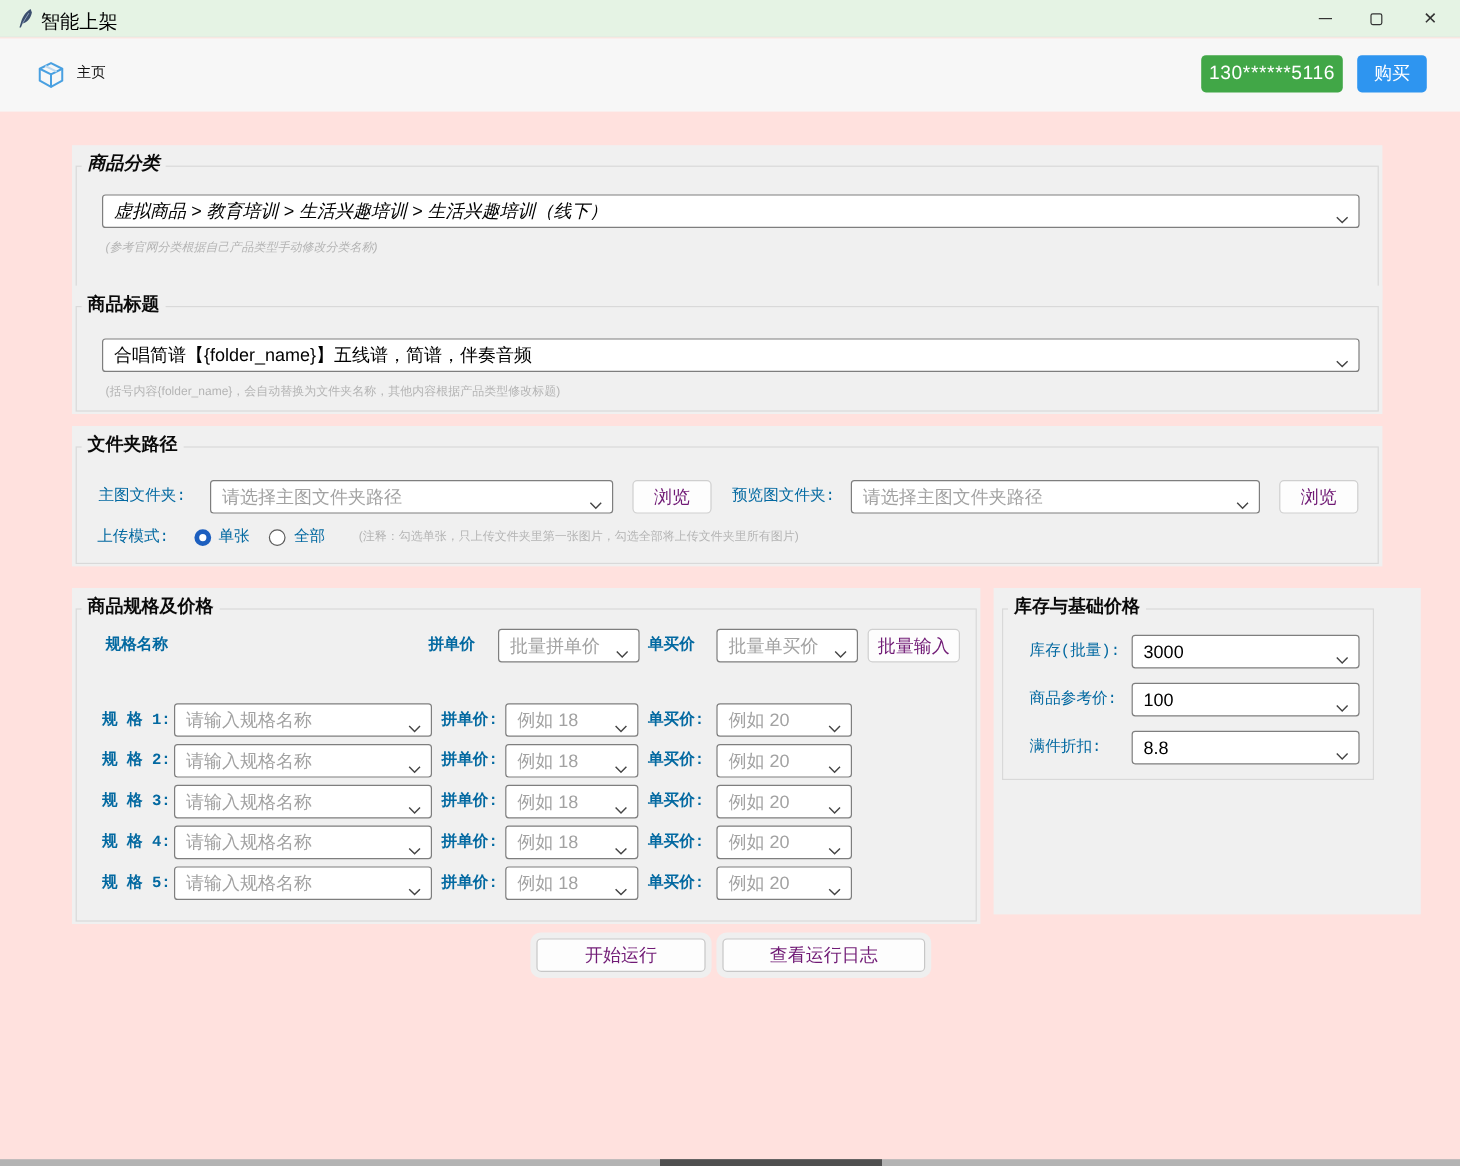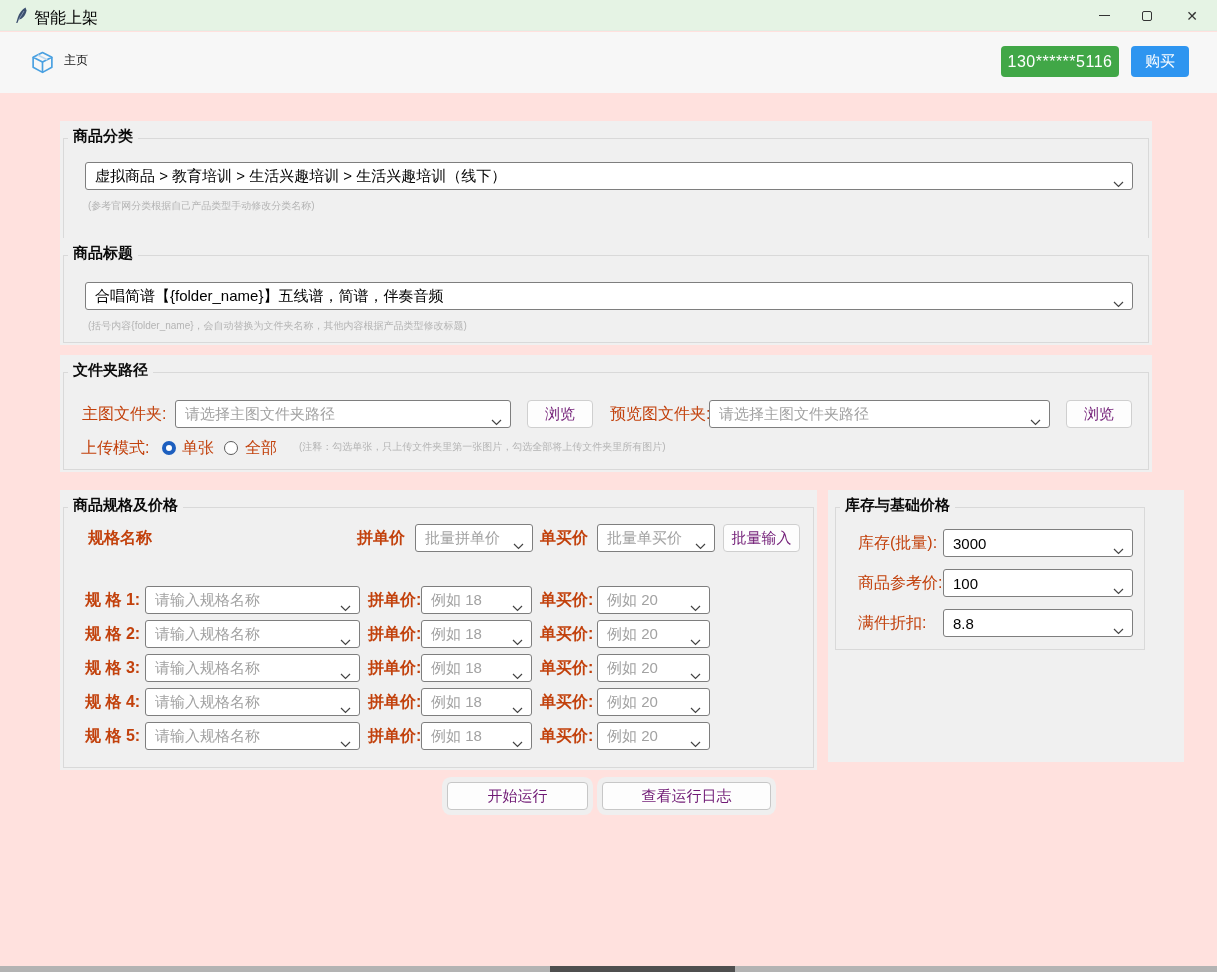--- a/index.html
+++ b/index.html
@@ -29,21 +29,21 @@
   .glegend { position:absolute; top:6px; left:8px; z-index:2; background:#f0f0f0; padding:0 5px; font-weight:bold; font-size:15px; color:#0a0a0a; white-space:nowrap; }
   .panel { position:absolute; background:#f0f0f0; }
 
   
   .combo { position:absolute; height:28px; background:#fff; border:1px solid #7e7e7e; border-radius:3px; display:flex; align-items:center; padding:0 24px 0 9px; font-size:15px; color:#000; cursor:default; }
   .combo .val { white-space:nowrap; overflow:hidden; }
   .combo.ph .val { color:#a2a2a2; }
   .combo .chev { position:absolute; right:8px; top:11px; }
   .btn { position:absolute; height:28px; background:#fdfdfd; border:1px solid #cfcfcf; border-radius:4px; font-size:15px; color:#701a75; display:flex; align-items:center; justify-content:center; cursor:pointer; }
   .btn.big { box-shadow:0 0 0 5px #efefef; border-color:#c7c7c7; }
-  .lbl { position:absolute; font-size:16px; color:#c2410c; height:28px; line-height:28px; white-space:nowrap; }
+  .lbl { position:absolute; font-size:13px; color:#0369a1; height:28px; line-height:28px; white-space:nowrap;font-family:Liberation Mono, monospace; }
   .blbl { font-weight:bold; }
   .hint { position:absolute; font-size:10px; color:#b4b4b4; white-space:nowrap; }
   .radio { position:absolute; width:14px; height:14px; border-radius:50%; background:#fff; }
   .radio.sel { border:4.5px solid #1d5fbf; }
   .radio.unsel { border:1px solid #5c5c5c; }
 
   
   .hscroll { position:absolute; left:0; bottom:0; width:1217px; height:6px; background:#b3b3b3; }
   .hthumb { position:absolute; left:550px; top:0; width:185px; height:6px; background:#4f4f4f; }
 </style>
@@ -76,21 +76,21 @@
           <path d="M3 7 L3 16.5 L12 21.5 L12 11.5"></path>
           <path d="M21 7 L21 16.5 L12 21.5"></path>
           <path d="M7.5 4.8 L16.5 9.3" stroke="#bcd9f0"></path>
         </svg>
     </span>
     <span class="home-label">主页</span>
     <span class="phone-badge">130******5116</span>
     <button class="buy-btn">购买</button>
   </div>
 
-  <div class="gbox" style="left:60px; top:121px; width:1092px; height:129px;">
+  <div class="gbox" style="left:60px; top:121px; width:1092px; height:129px;font-style:italic;">
     <div class="gframe"></div>
     <span class="glegend">商品分类</span>
     <div class="combo" style="left:25px; top:41px; width:1048px;">
       <span class="val">虚拟商品 &gt; 教育培训 &gt; 生活兴趣培训 &gt; 生活兴趣培训（线下）</span>
       <span class="chev"><svg width="11" height="7">
             <polyline points="1,1 5.5,5.5 10,1" fill="none" stroke="#444" stroke-width="1.2"></polyline>
           </svg></span>
     </div>
     <div class="hint" style="left:28px; top:78px;">(参考官网分类根据自己产品类型手动修改分类名称)</div>
   </div>

